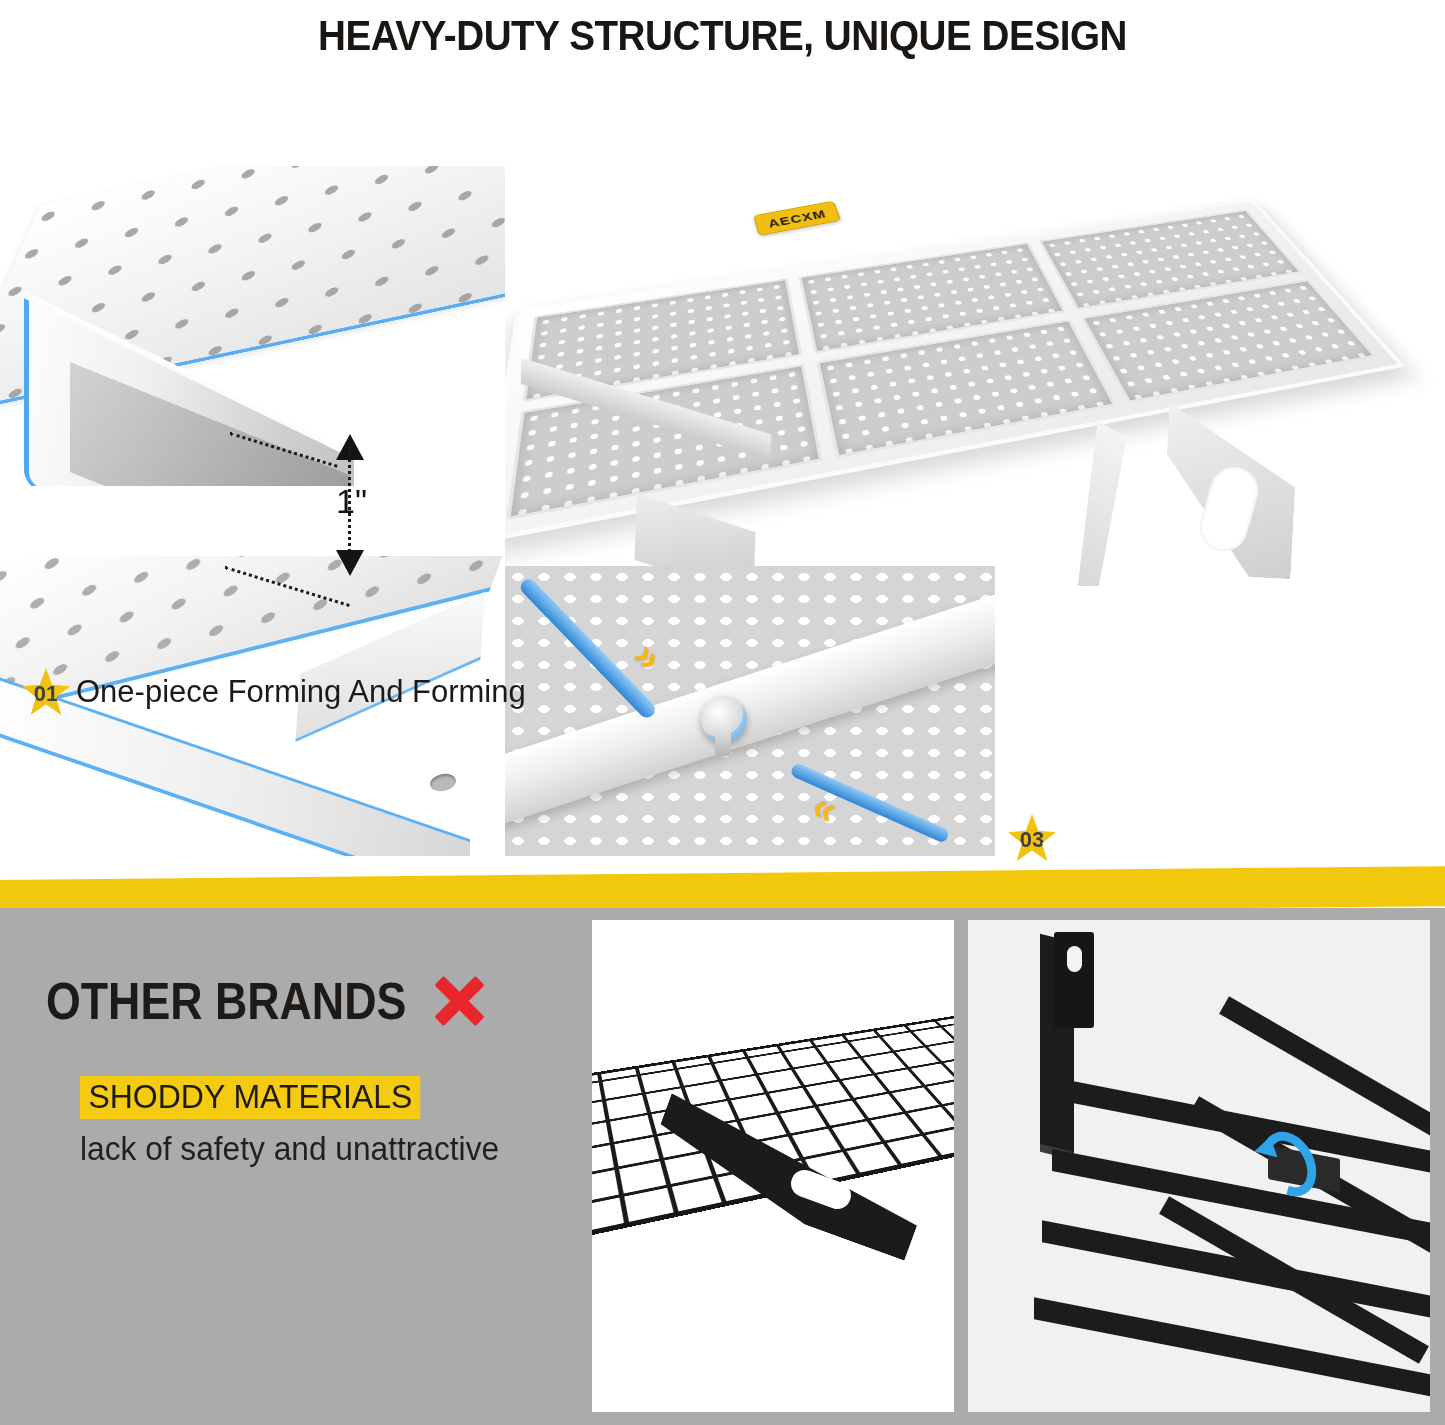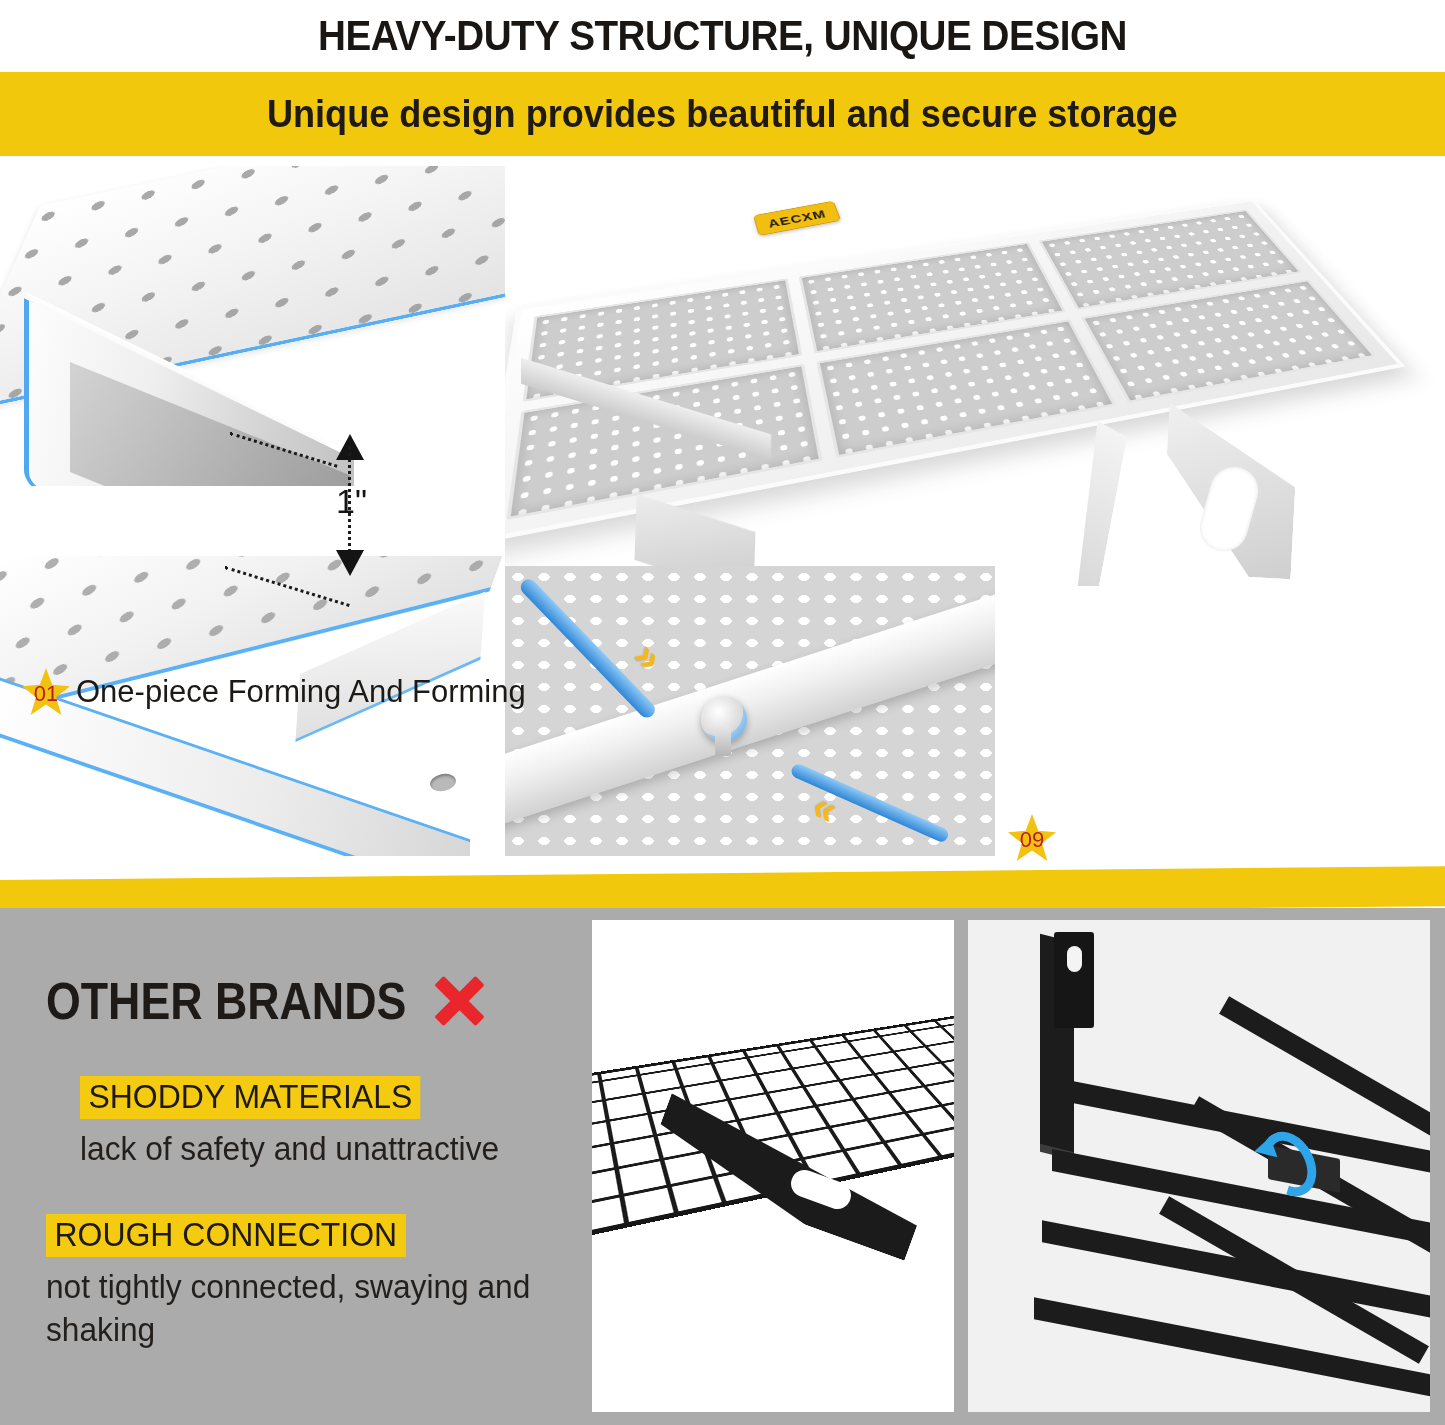--- a/index.html
+++ b/index.html
@@ -205,21 +205,21 @@
   .chev-b { left:306px; top:232px; transform:rotate(205deg); }
 
   
   .cap { position:absolute; display:flex; align-items:flex-start; }
   .star {
     width:48px; height:48px; flex:0 0 48px;
     background:#F2C211; position:relative; margin-right:6px;
     clip-path:polygon(50% 0%,63% 35%,100% 38%,71% 61%,82% 98%,50% 76%,18% 98%,29% 61%,0 38%,37% 35%);
     display:flex; align-items:center; justify-content:center;
   }
-  .star span { font-size:22px; font-weight:normal; color:#b91c1c; margin-top:3px;text-align:center; }
+  .star span { font-size:22px; font-weight:bold; color:#404040; margin-top:3px;text-align:center; }
   .cap-txt { font-size:31px; color:#1c1a16; line-height:1.26; font-weight:500; margin-top:4px; }
 
   .cap01 { left:22px; top:512px; }
   .cap02 { left:22px; top:826px; }
   .cap03 { left:1008px; top:658px; flex-direction:column; }
   .cap03 .star { margin-bottom:4px; }
   .cap03-txt { font-size:30px; color:#1c1a16; line-height:1.34; width:420px; }
 
   
   .divider {
@@ -311,23 +311,20 @@
     border-left:12px solid transparent; border-right:12px solid transparent;
     border-bottom:18px solid #2EA5E8; transform:rotate(42deg);
   }
 </style>
 </head>
 <body>
 
 <div class="page">
 
   <div class="hdr-title">HEAVY-DUTY STRUCTURE, UNIQUE DESIGN</div>
-  <div class="hdr-band">
-    <div class="hdr-sub">Unique design provides beautiful and secure storage</div>
-  </div>
 
   <div class="upper">
 
     <div class="photo p01">
       <div class="chan-top"></div>
       <div class="chan-holes"></div>
       <div class="chan-lip"></div>
       <div class="chan-face"></div>
       <div class="chan-inner"></div>
     </div>
@@ -386,44 +383,40 @@
 
     <div class="cap cap02">
       <div class="star">
         <span>02</span>
       </div>
       <div class="cap-txt">Thick And Sturdy Frame</div>
     </div>
 
     <div class="cap cap03">
       <div class="star">
-        <span>09</span>
+        <span>03</span>
       </div>
       <div class="cap03-txt">Flexible Slide-rail Design, Free To Install At Any Wood Keel Pitch Point.</div>
     </div>
   </div>
 
   <div class="divider"></div>
 
   <div class="lower">
 
     <div class="ob-title">
       <div class="txt">OTHER BRANDS</div>
       <div class="xmark"></div>
     </div>
 
     <div class="blk1">
       <span class="hl">SHODDY MATERIALS</span>
       <div class="sub">lack of safety and unattractive</div>
     </div>
 
-    <div class="blk2">
-      <span class="hl">ROUGH CONNECTION</span>
-      <div class="sub">not tightly connected, swaying and shaking</div>
-    </div>
 
     <div class="lp1">
       <div class="mesh"></div>
       <div class="mesh-frame"></div>
       <div class="mesh-br"></div>
       <div class="mesh-br-h"></div>
     </div>
 
     <div class="lp2">
       <div class="bar b-post2"></div>

